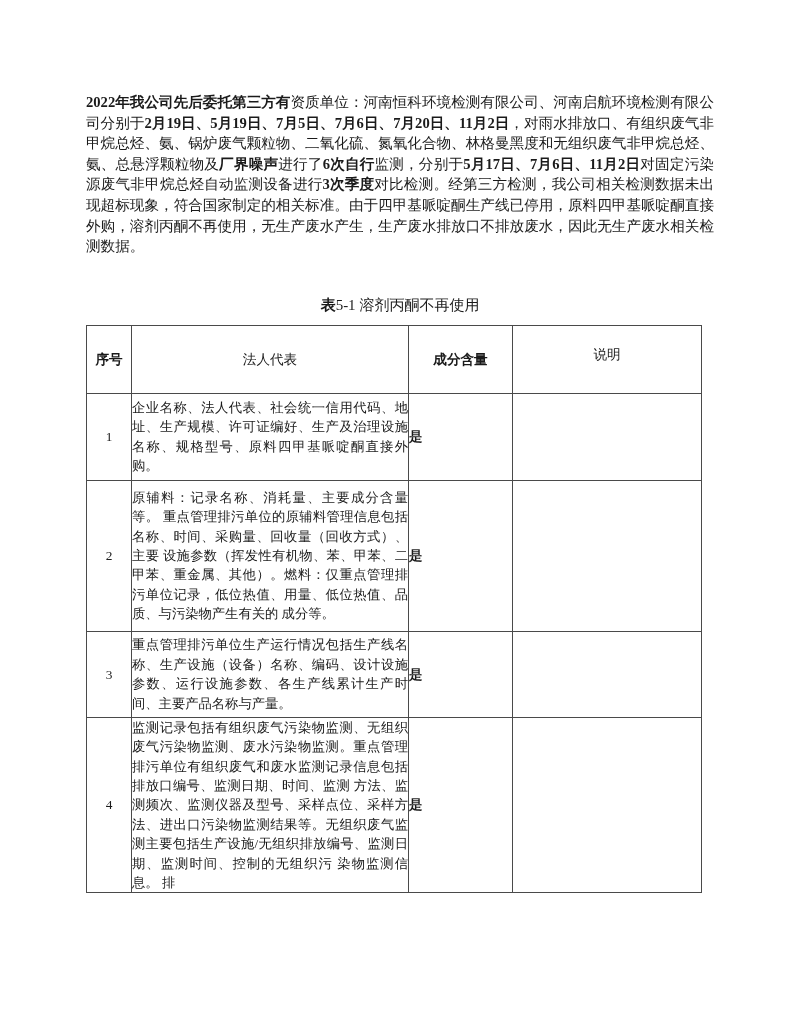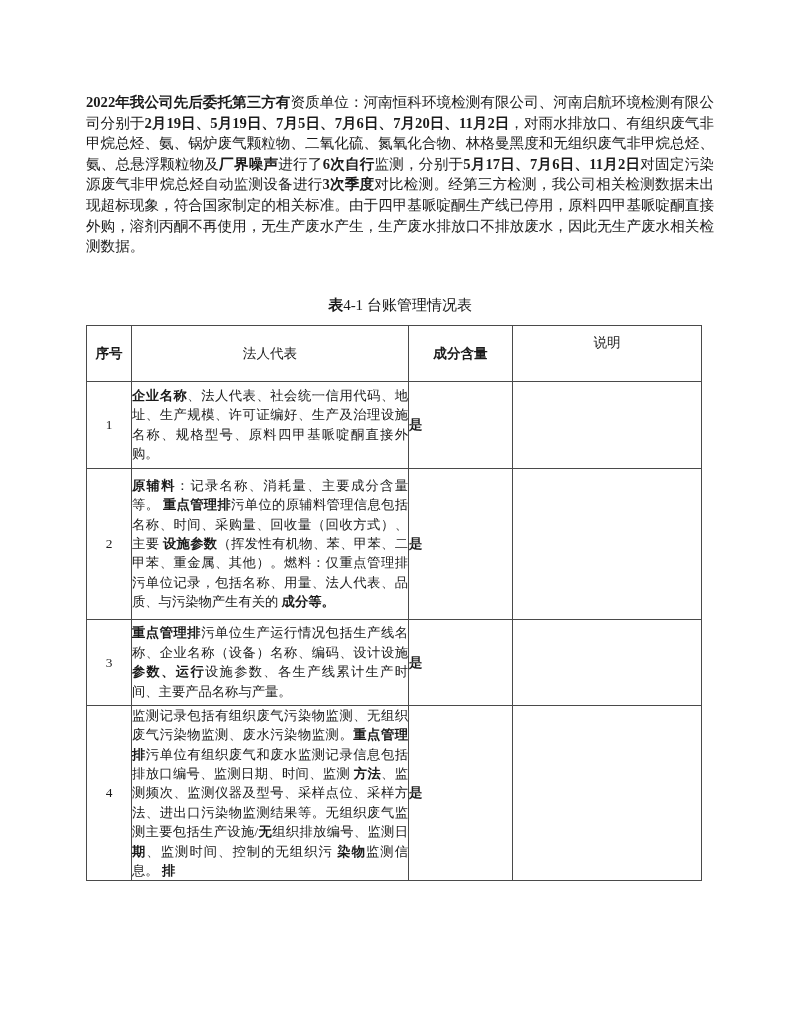--- a/index.html
+++ b/index.html
@@ -80,34 +80,34 @@
 
   thead th {
     font-weight: normal;
     height: 48px;
     text-align: center;
     font-size: 13.6px;
   }
   thead th.bold { font-weight: bold; }
   thead th.note-head {
     vertical-align: top;
-    padding-top: 7px;
+    padding-top: 19px;
   }
 
   td.no {
     text-align: center;
     font-size: 13.4px;
   }
   td.body {
     padding: 7px 8px 7px 9px;
     text-align: justify;
     text-justify: inter-ideograph;
     vertical-align: top;
   }
-  td.body .b { font-weight: bold; }
+  td.body .b { font-weight: normal; }
   td.comp {
     font-weight: bold;
     font-size: 13.4px;
     text-align: left;
     padding-left: 6px;
   }
   td.note { }
 
   
   tr.r1 td { height: 86px; }
@@ -118,21 +118,21 @@
 </head>
 <body>
 
 <div class="page">
 
   <p class="intro" id="intro-paragraph"><span class="b">2022年我公司先后委托第三方有</span><span>资质单位：河南恒科环境检测有限公司、河南启航环境检测有限公司分别于</span><span class="b">2月19日、5月19日、7月5日、7月6日、7月20日、11月2日</span><span>，对雨水排放口、有组织废气非甲烷总烃、氨、锅炉废气颗粒物、二氧化硫、氮氧化合物、林格曼黑度和无组织废气非甲烷总烃、氨、总悬浮颗粒物及</span><span class="b">厂界噪声</span><span>进行了</span><span class="b">6次自行</span><span>监测，分别于</span><span class="b">5月17日、7月6日、11月2日</span><span>对固定污染源废气非甲烷总烃自动监测设备进行</span><span class="b">3次季度</span><span>对比检测。经第三方检测，我公司相关检测数据未出现超标现象，符合国家制定的相关标准。由于四甲基哌啶酮生产线已停用，原料四甲基哌啶酮直接外购，溶剂丙酮不再使用，无生产废水产生，生产废水排放口不排放废水，因此无生产废水相关检测数据。</span></p>
 
 
 
   <p class="table-caption">
-    <span class="b">表</span><span>4-1</span><span> 台账管理情况表</span>
+    <span class="b">表</span><span>5-1</span><span> 溶剂丙酮不再使用</span>
   </p>
 
   <table class="ledger">
     <colgroup>
       <col class="c-no">
         <col class="c-body">
         <col class="c-comp">
         <col class="c-note">
     </colgroup>
     <thead>
@@ -145,27 +145,27 @@
     </thead>
     <tbody id="table-body">
         <tr class="r1">
           <td class="no">1</td>
           <td class="body"><span class="b">企业名称</span><span>、法人代表、社会统一信用代码、地址、生产规模、许可证编好、生产及治理设施名称、规格型号、原料四甲基哌啶酮直接外购。</span></td>
           <td class="comp">是</td>
           <td class="note"></td>
         </tr>
         <tr class="r2">
           <td class="no">2</td>
-          <td class="body"><span class="b">原辅料</span><span>：记录名称、消耗量、主要成分含量等。 </span><span class="b">重点管理排</span><span>污单位的原辅料管理信息包括名称、时间、采购量、回收量（回收方式）、主要 </span><span class="b">设施参数</span><span>（挥发性有机物、苯、甲苯、二甲苯、重金属、其他）。燃料：仅重点管理排污单位记录，包括名称、用量、法人代表、品质、与污染物产生有关的 </span><span class="b">成分等。</span></td>
+          <td class="body"><span class="b">原辅料</span><span>：记录名称、消耗量、主要成分含量等。 </span><span class="b">重点管理排</span><span>污单位的原辅料管理信息包括名称、时间、采购量、回收量（回收方式）、主要 </span><span class="b">设施参数</span><span>（挥发性有机物、苯、甲苯、二甲苯、重金属、其他）。燃料：仅重点管理排污单位记录，低位热值、用量、低位热值、品质、与污染物产生有关的 </span><span class="b">成分等。</span></td>
           <td class="comp">是</td>
           <td class="note"></td>
         </tr>
         <tr class="r3">
           <td class="no">3</td>
-          <td class="body"><span class="b">重点管理排</span><span>污单位生产运行情况包括生产线名称、企业名称（设备）名称、编码、设计设施 </span><span class="b">参数、运行</span><span>设施参数、各生产线累计生产时间、主要产品名称与产量。</span></td>
+          <td class="body"><span class="b">重点管理排</span><span>污单位生产运行情况包括生产线名称、生产设施（设备）名称、编码、设计设施 </span><span class="b">参数、运行</span><span>设施参数、各生产线累计生产时间、主要产品名称与产量。</span></td>
           <td class="comp">是</td>
           <td class="note"></td>
         </tr>
         <tr class="r4">
           <td class="no">4</td>
           <td class="body"><span>监测记录包括有组织废气污染物监测、无组织废气污染物监测、废水污染物监测。</span><span class="b">重点管理排</span><span>污单位有组织废气和废水监测记录信息包括排放口编号、监测日期、时间、监测 </span><span class="b">方法</span><span>、监测频次、监测仪器及型号、采样点位、采样方法、进出口污染物监测结果等。无组织废气监测主要包括生产设施/</span><span class="b">无</span><span>组织排放编号、监测日</span><span class="b">期</span><span>、监测时间、控制的无组织污 </span><span class="b">染物</span><span>监测信息。 </span><span class="b">排</span></td>
           <td class="comp">是</td>
           <td class="note"></td>
         </tr>
       </tbody>

